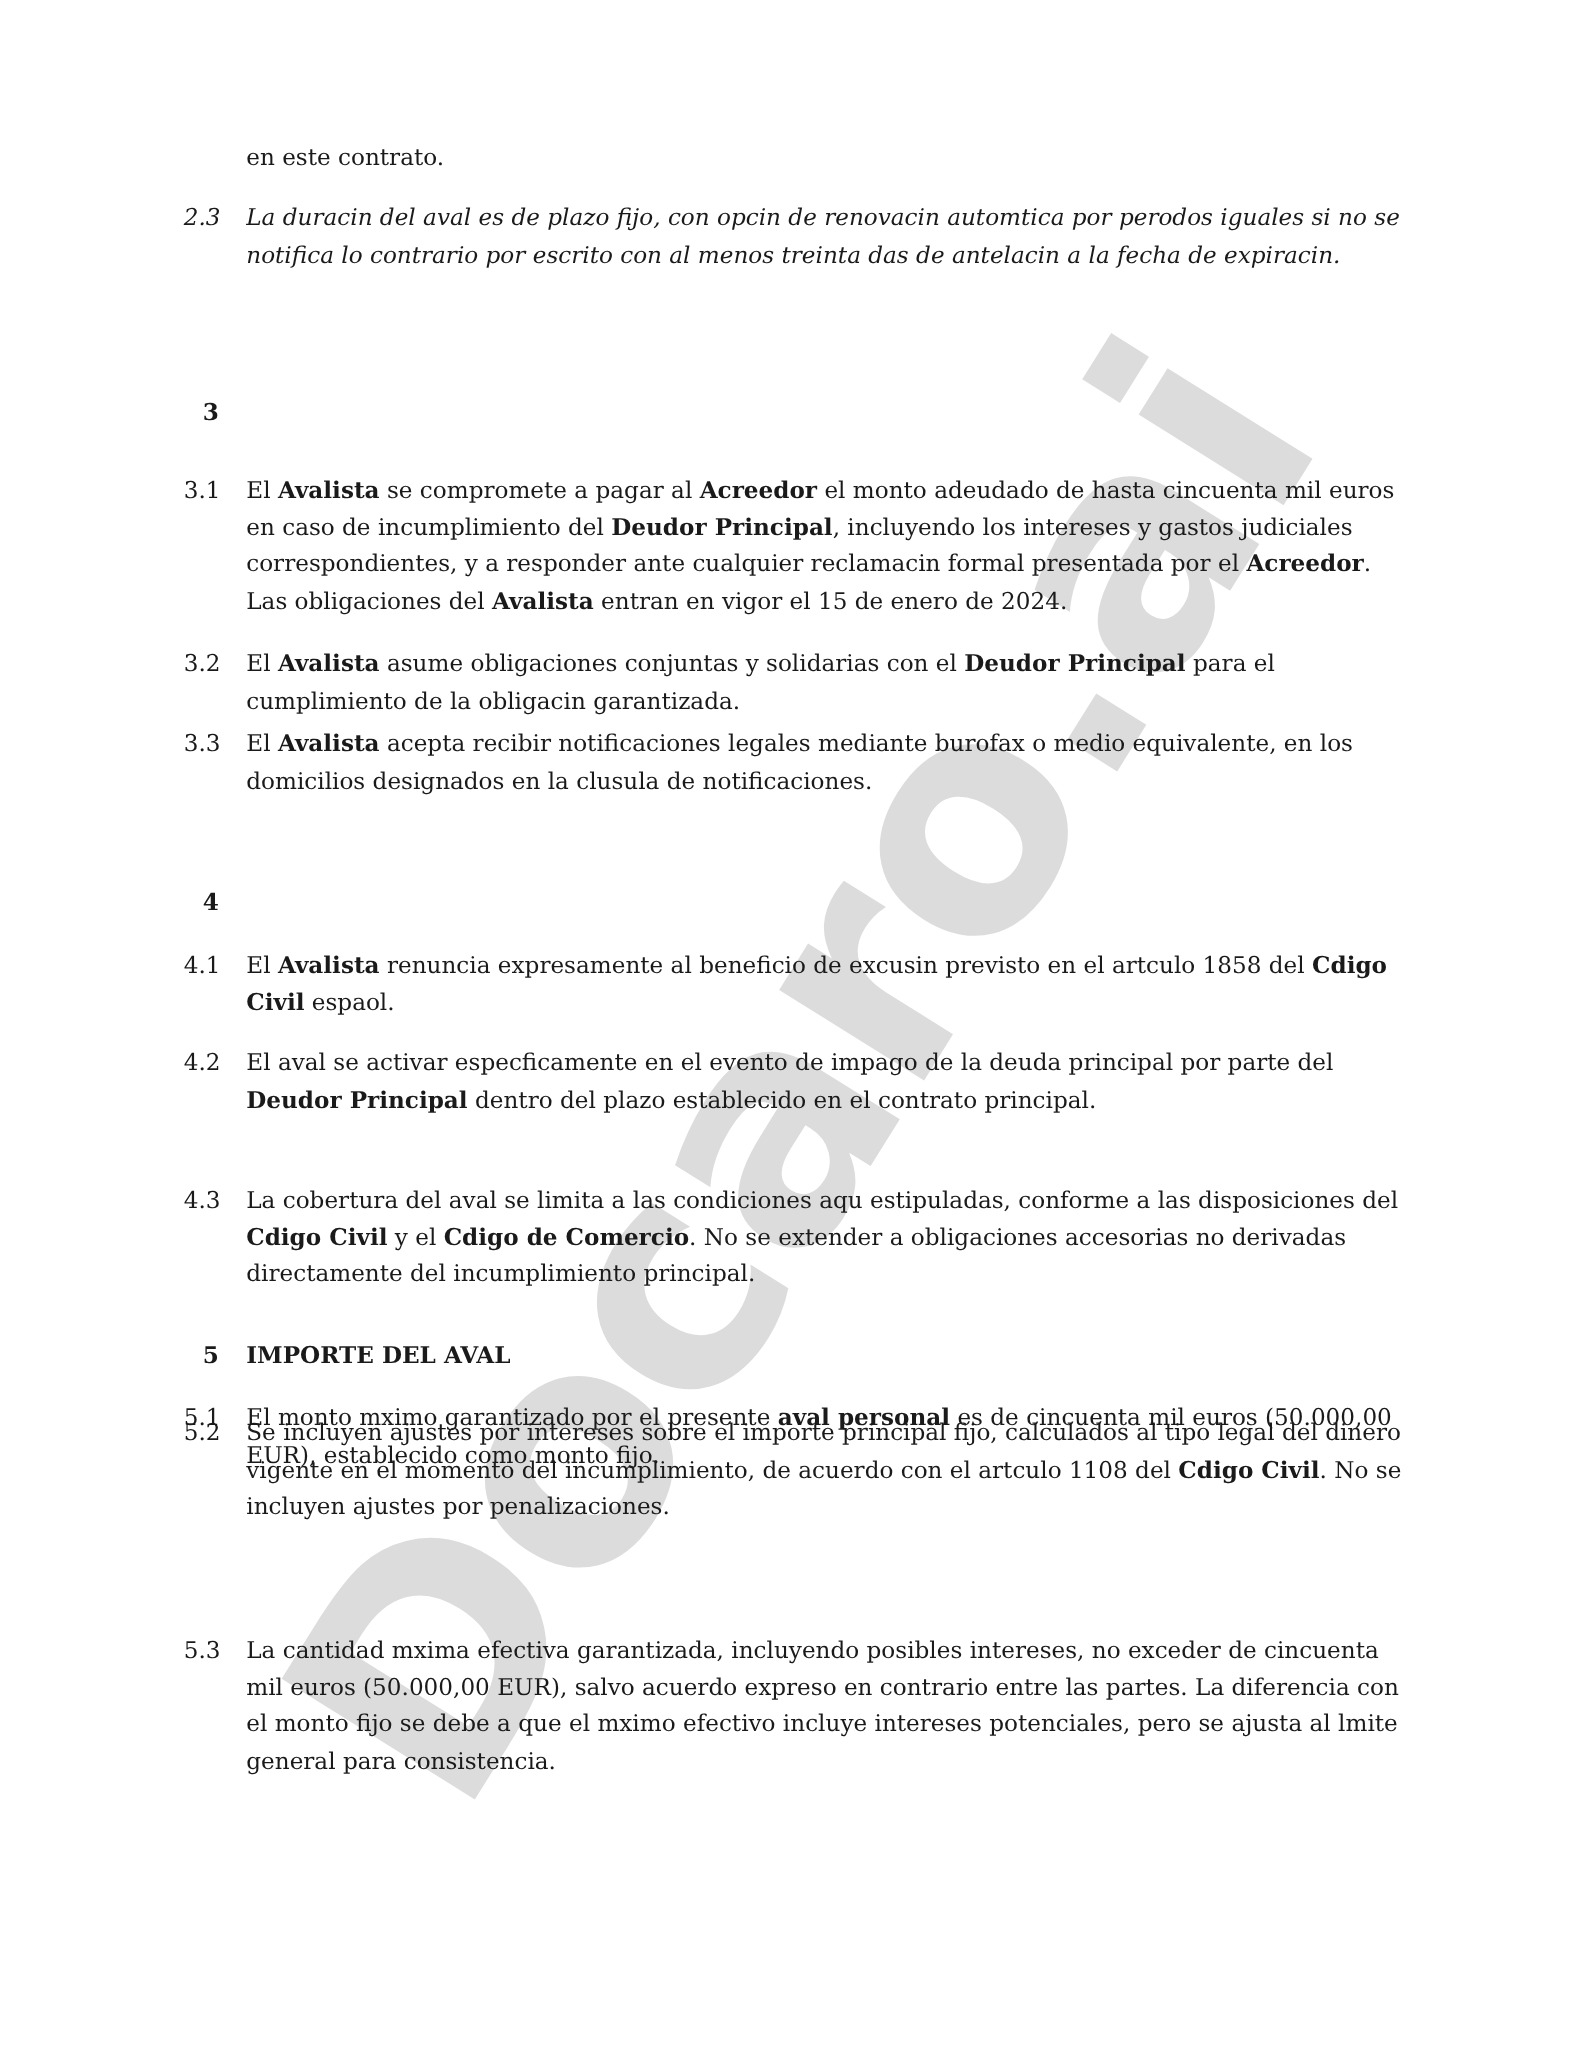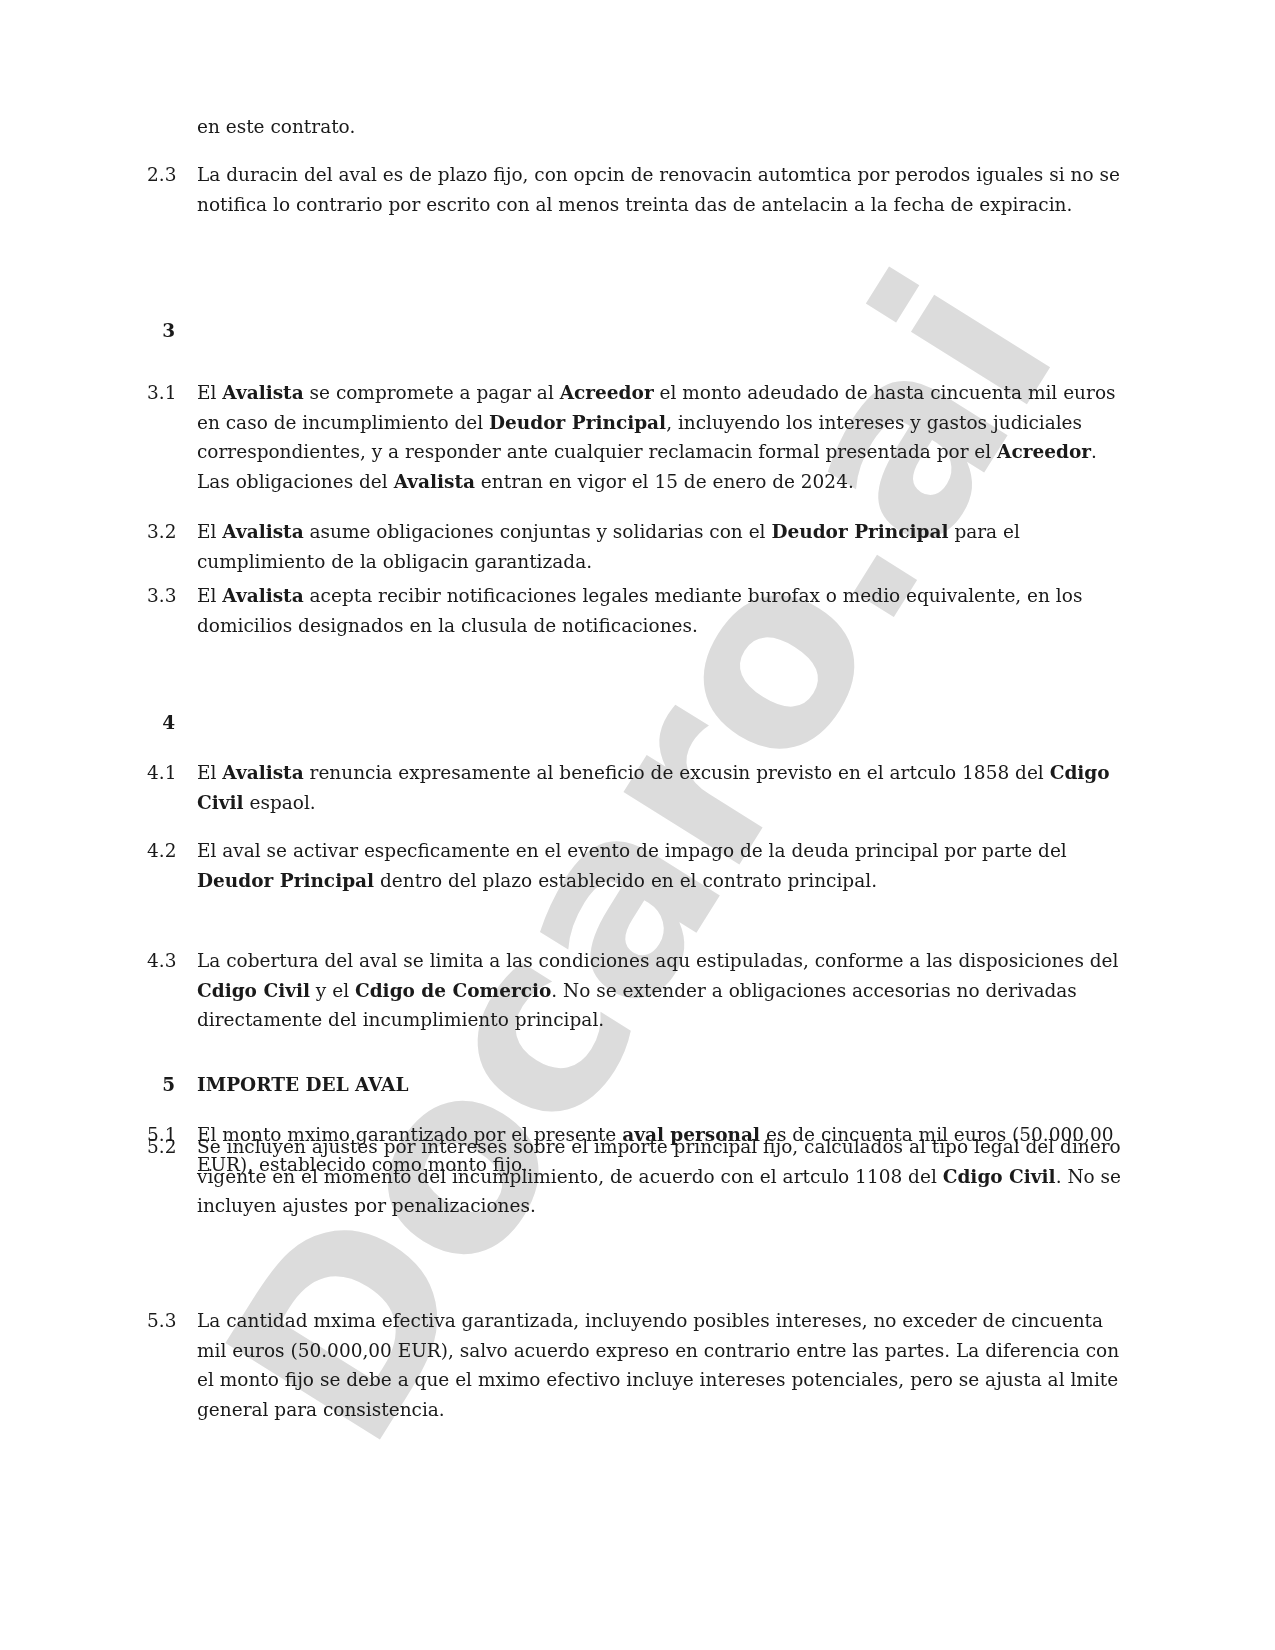--- a/index.html
+++ b/index.html
@@ -29,21 +29,21 @@
 </head>
 <body>
 
 <div class="page">
   <div class="watermark">Docaro.ai</div>
 
   <div class="content">
 
     <div class="block cont" style="top:112px;">en este contrato.</div>
 
-    <div class="block clause" style="top:160px;">
+    <div class="block clause" style="top:160px;font-style:italic;">
       <span class="num">2.3</span>
       <span class="txt"><span>La duracin del aval es de plazo fijo, con opcin de renovacin automtica por perodos iguales si no se notifica lo contrario por escrito con al menos treinta das de antelacin a la fecha de expiracin.</span></span>
     </div>
 
     <div class="block heading" style="top:316px;">
       <span class="num">3</span>
     </div>
     <div class="block clause" style="top:378px;">
       <span class="num">3.1</span>
       <span class="txt"><span>El </span><b>Avalista</b><span> se compromete a pagar al </span><b>Acreedor</b><span> el monto adeudado de hasta cincuenta mil euros en caso de incumplimiento del </span><b>Deudor Principal</b><span>, incluyendo los intereses y gastos judiciales correspondientes, y a responder ante cualquier reclamacin formal presentada por el </span><b>Acreedor</b><span>. Las obligaciones del </span><b>Avalista</b><span> entran en vigor el 15 de enero de 2024.</span></span>

